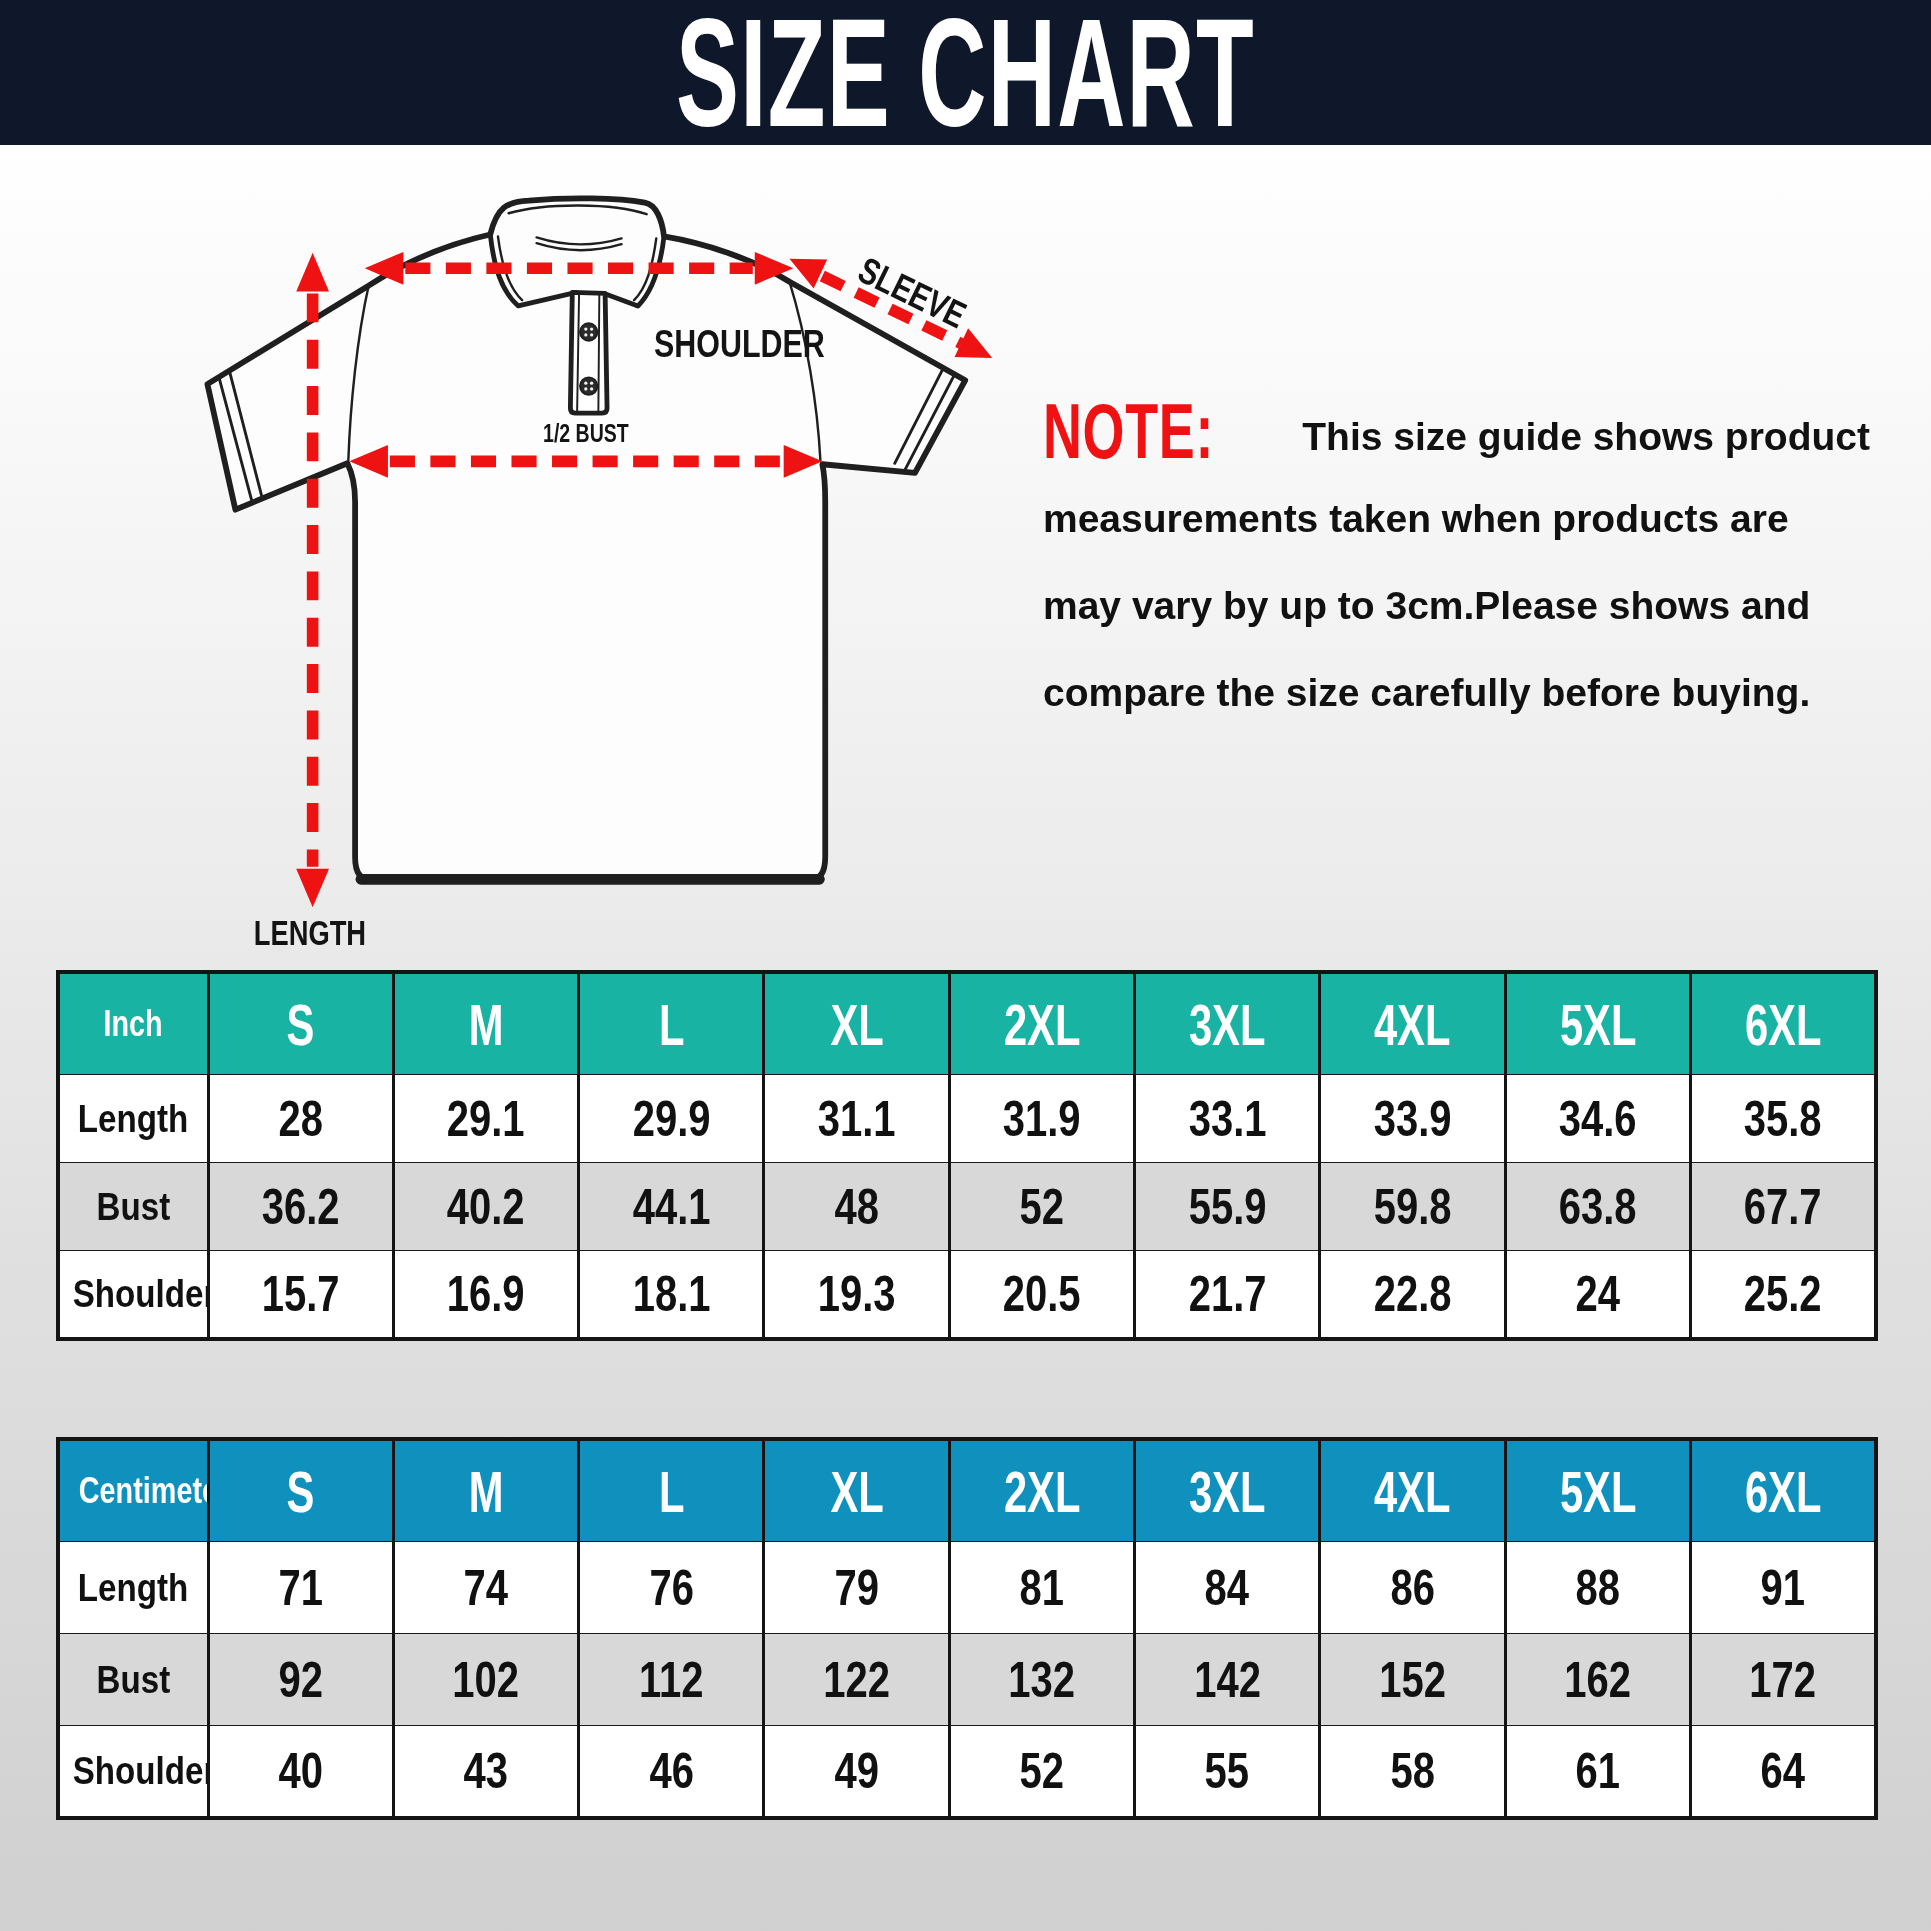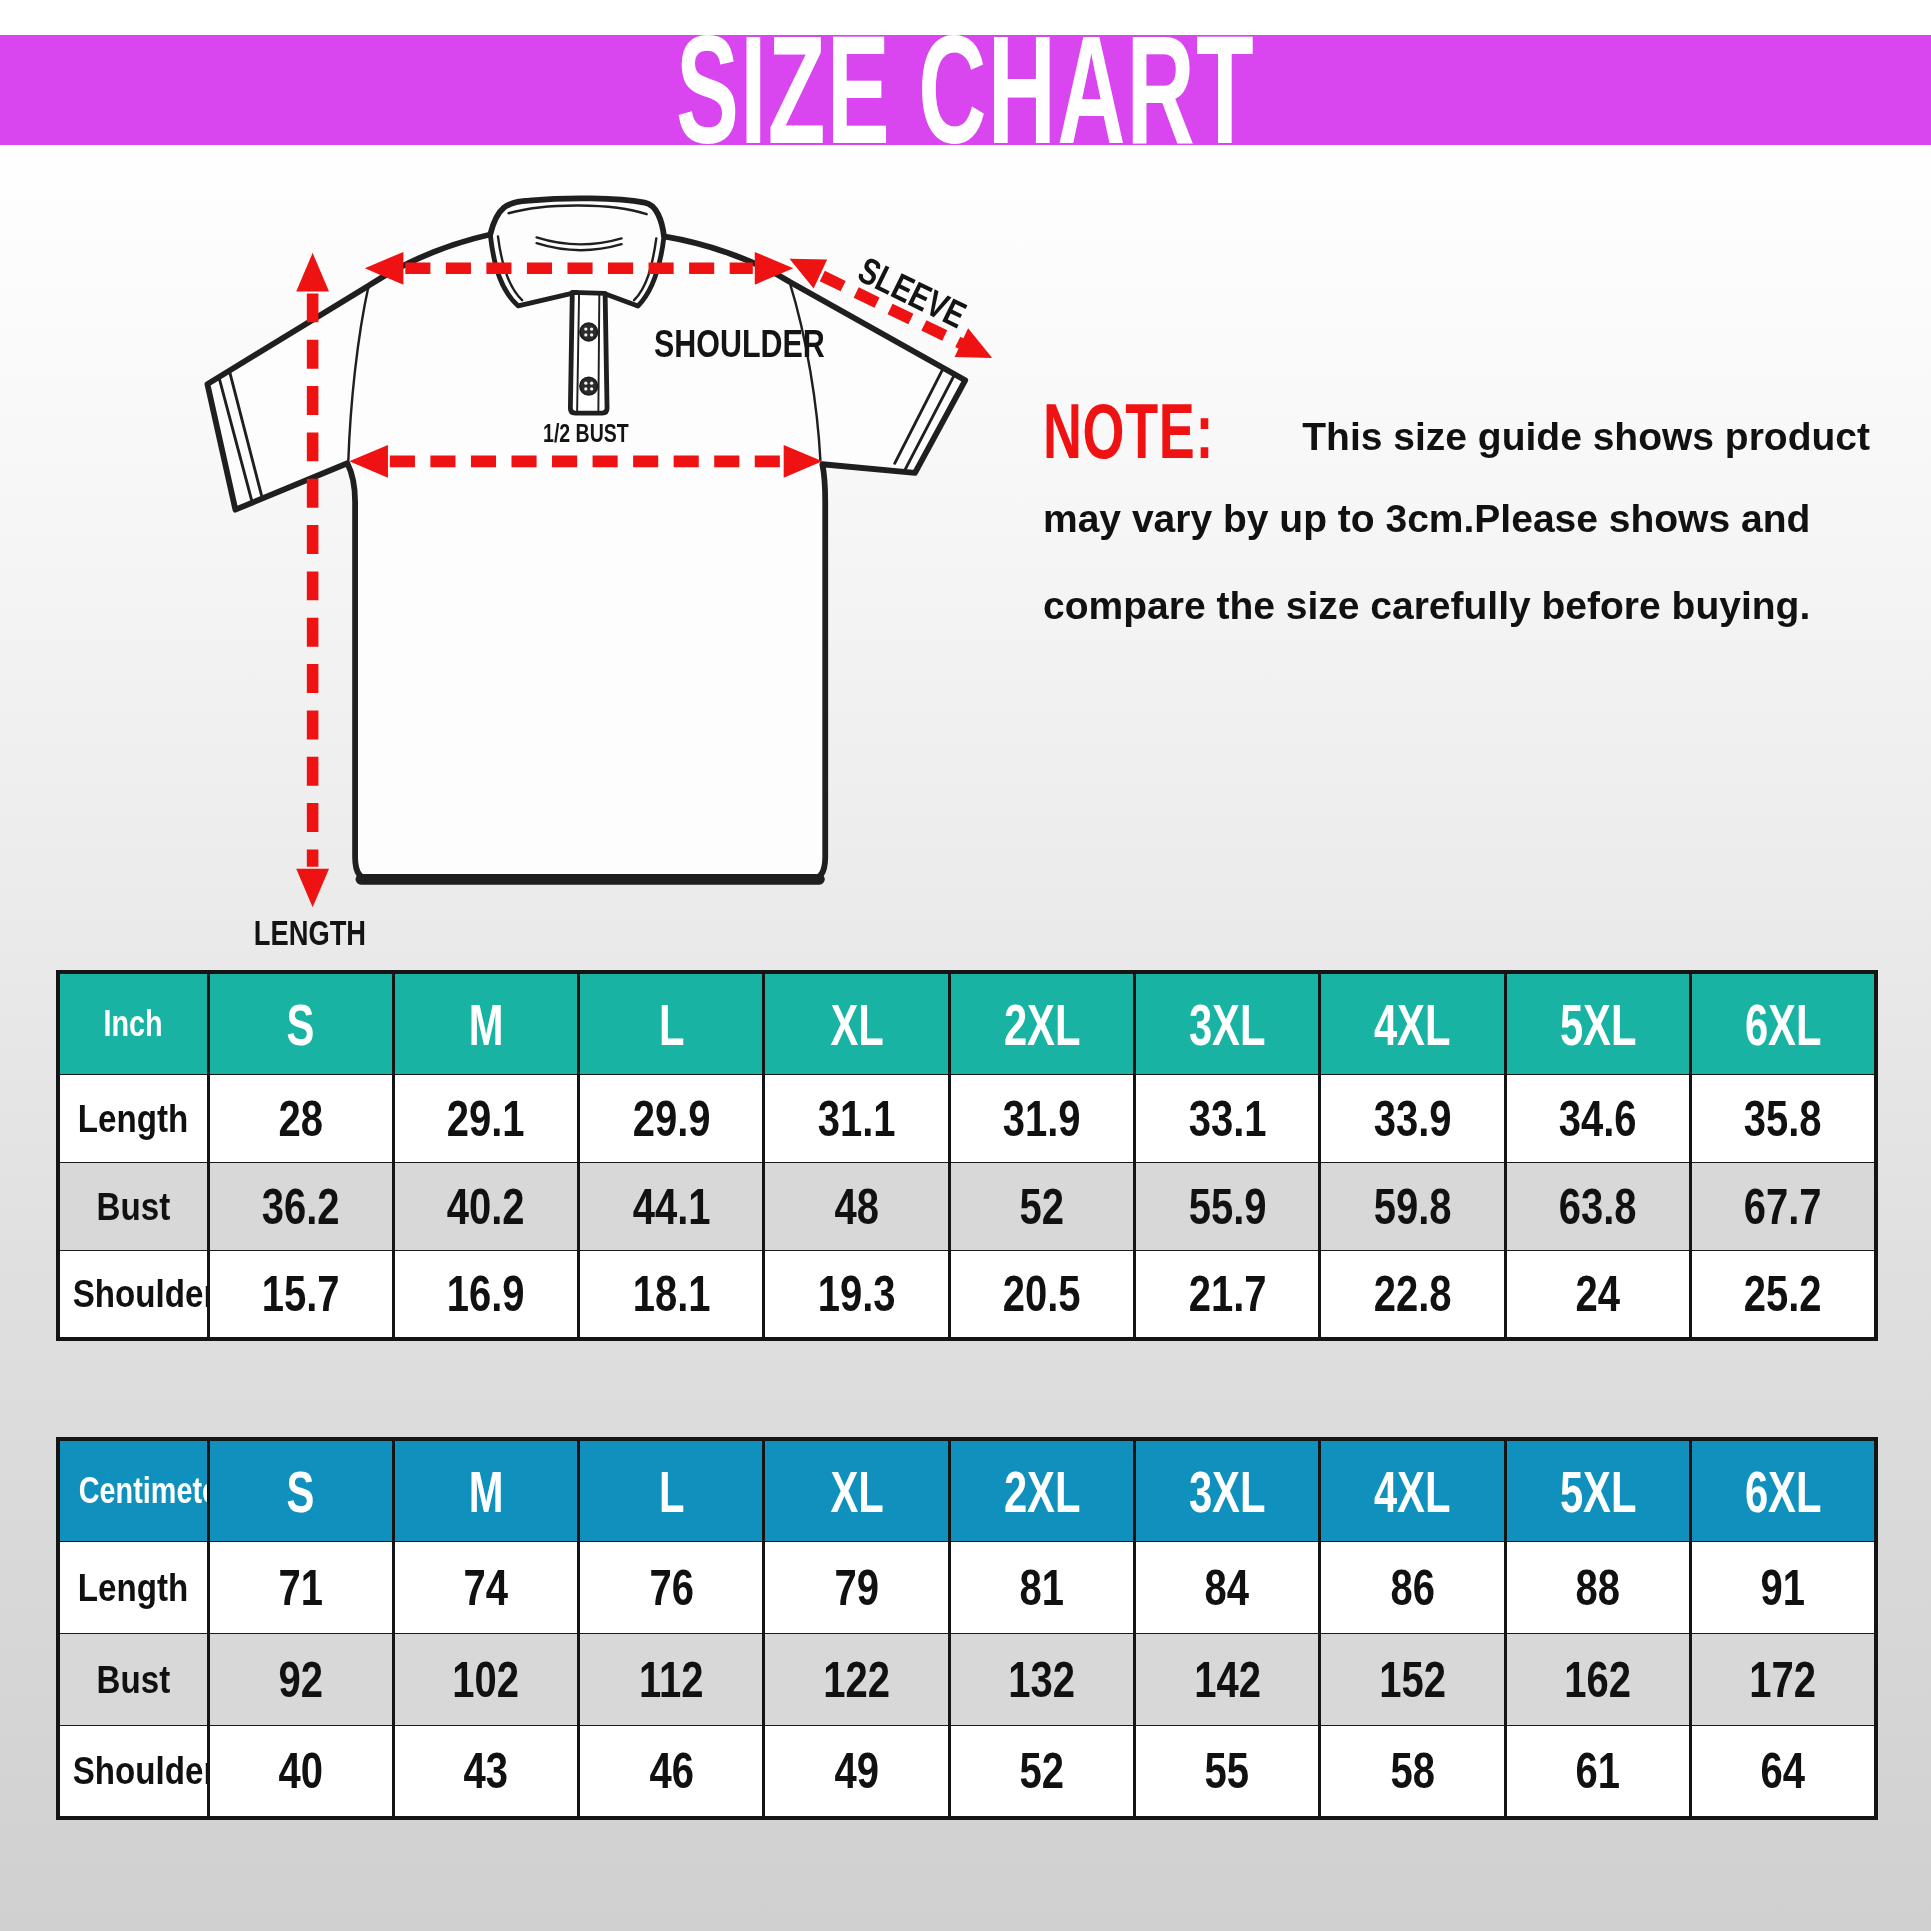--- a/index.html
+++ b/index.html
@@ -3,22 +3,22 @@
 <meta charset="utf-8">
 <style>
   html,body{margin:0;padding:0;}
   body{
     width:1931px;height:1931px;position:relative;overflow:hidden;
     font-family:"Liberation Sans","DejaVu Sans",sans-serif;
     background:linear-gradient(180deg,#ffffff 7%,#f7f7f7 25%,#ececec 45%,#e0e0e0 65%,#d8d8d8 82%,#d0d0d0 100%);
   }
   
   .titlebar{
-    position:absolute;left:0;top:0;width:1931px;height:110px;
-    background:#d946ef;display:flex;align-items:center;justify-content:center;margin-top:35px;
+    position:absolute;left:0;top:0;width:1931px;height:145px;
+    background:#0f172a;display:flex;align-items:center;justify-content:center;
   }
   .titlebar .t{
     color:#ffffff;font-weight:bold;font-size:143px;letter-spacing:1.9px;
     display:inline-block;transform:scale(0.66,1.08);white-space:nowrap;
   }
   
   .shirt-svg{position:absolute;left:135px;top:135px;width:975px;height:840px;}
   .diag-label{
     position:absolute;color:#141414;font-weight:bold;text-align:center;white-space:nowrap;
   }
@@ -168,20 +168,21 @@
 </div>
 <div class="diag-label" id="lab-length">
   <span>LENGTH</span>
 </div>
 
 <div class="note">
   <div class="line">
     <span class="prefix">NOTE:</span>
     <span>This size guide shows product</span>
   </div>
+  <div class="line"><span>measurements taken when products are</span></div>
   <div class="line"><span>may vary by up to 3cm.Please shows and</span></div>
   <div class="line"><span>compare the size carefully before buying.</span></div>
 </div>
 
 <div class="size-table-wrap" id="table-inch">
     <table class="size">
       <colgroup>
         <col class="c0">
         <col>
         <col>

